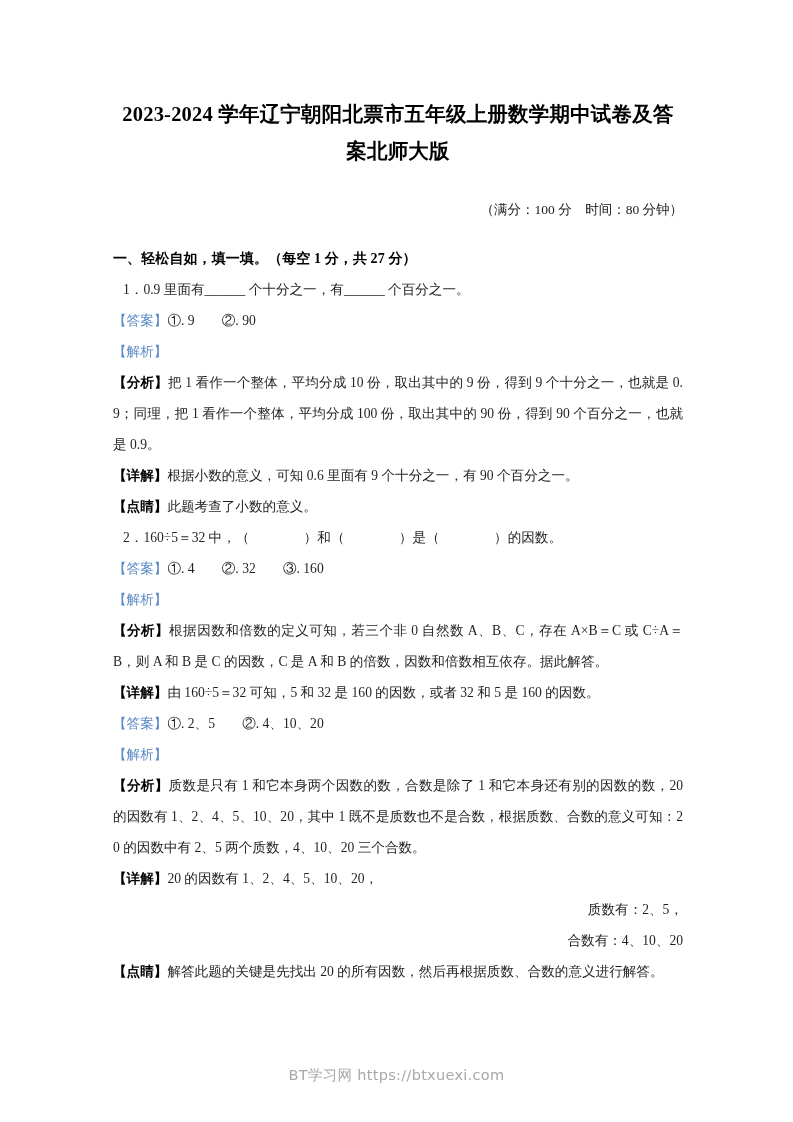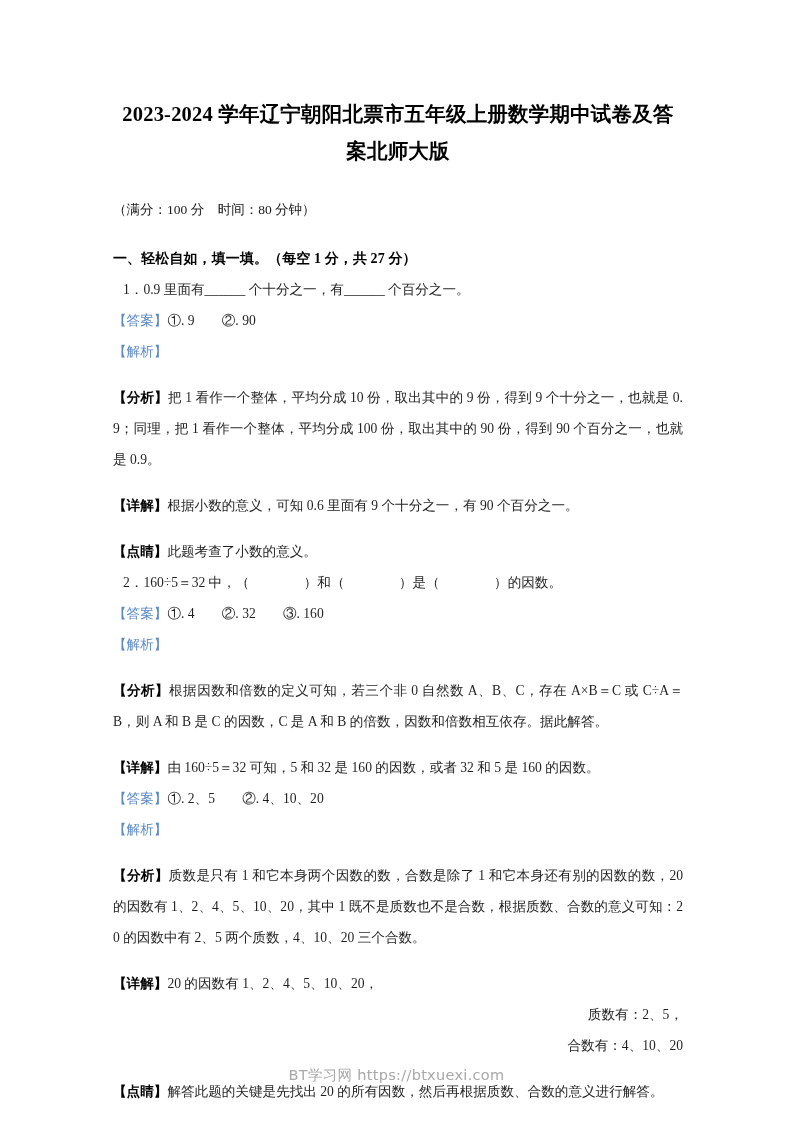--- a/index.html
+++ b/index.html
@@ -39,21 +39,21 @@
     text-align: center;
     line-height: 37px;
     letter-spacing: 0.2px;
     color: #000000;
     margin: 0;
     padding: 0 2px;
   }
 
   
   .subtitle {
-    text-align: left;
+    text-align: right;
     font-size: 13.5px;
     line-height: 31px;
     margin-top: 24px;
     color: #1a1a1a;
   }
 
   
   .section-head {
     font-size: 14px;
     font-weight: bold;
@@ -99,21 +99,20 @@
     color: #000000;
   }
 
   .para {
     font-size: 13.6px;
     line-height: 31px;
     color: #1f1f1f;
     text-align: justify;
     text-justify: inter-ideograph;
     word-break: break-all;
-    margin-top: 15px;
   }
 
   .plain-line {
     font-size: 13.6px;
     line-height: 31px;
     color: #1f1f1f;
     text-align: right;
   }
 
   

